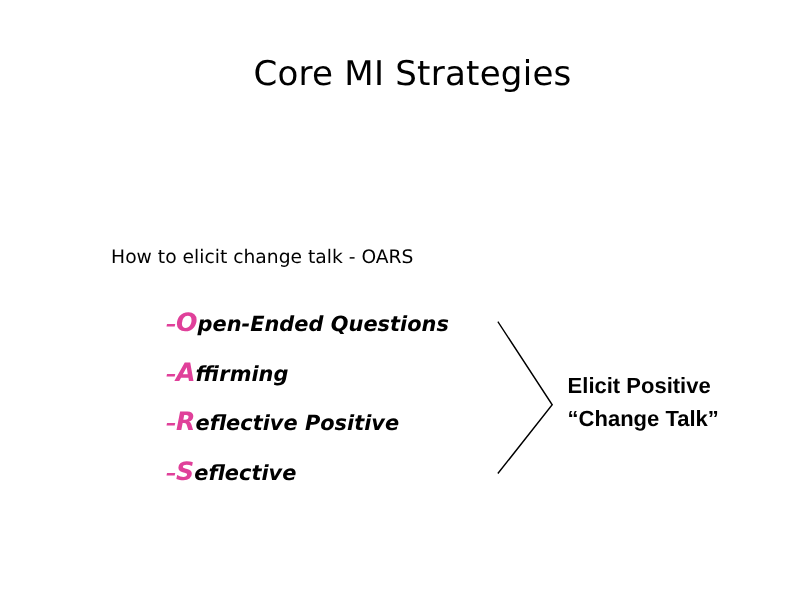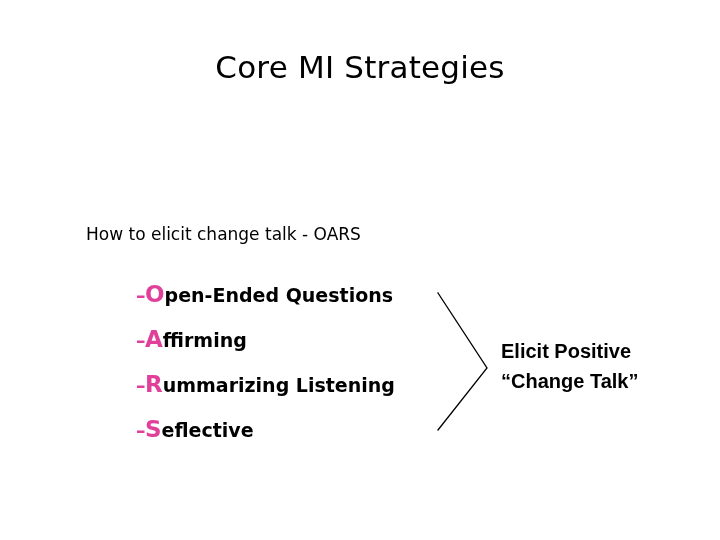--- a/index.html
+++ b/index.html
@@ -15,20 +15,21 @@
     font-family: "Liberation Sans", sans-serif;
     color: #000000;
     -webkit-font-smoothing: antialiased;
   }
 
   #slide {
     position: relative;
     width: 620px;
     height: 540px;
     background: #ffffff;
+    margin-left: 15px;
   }
 
   
   .slide-title {
     position: absolute;
     left: 0;
     top: 48px;
     width: 720px;
     text-align: center;
     font-family: "DejaVu Sans", sans-serif;
@@ -54,20 +55,21 @@
   }
 
   
   .oars-list {
     position: absolute;
     left: 136px;
     top: 281px;
     margin: 0;
     padding: 0;
     list-style: none;
+    font-style: italic;
   }
   .oars-item {
     height: 45px;
     font-family: "DejaVu Sans", sans-serif;
     font-size: 19px;
     font-weight: bold;
     line-height: 26px;
     color: #000000;
     white-space: nowrap;
   }
@@ -120,21 +122,21 @@
   <div class="sub-heading">How to elicit change talk - OARS</div>
 
   <ul class="oars-list">
     <li class="oars-item">
       <span class="oars-dash">–</span><span class="oars-initial">O</span><span class="oars-rest">pen-Ended Questions</span>
     </li>
     <li class="oars-item">
       <span class="oars-dash">–</span><span class="oars-initial">A</span><span class="oars-rest">ffirming</span>
     </li>
     <li class="oars-item">
-      <span class="oars-dash">–</span><span class="oars-initial">R</span><span class="oars-rest">ummarizing Listening</span>
+      <span class="oars-dash">–</span><span class="oars-initial">R</span><span class="oars-rest">eflective Positive</span>
     </li>
     <li class="oars-item">
       <span class="oars-dash">–</span><span class="oars-initial">S</span><span class="oars-rest">eflective</span>
     </li>
   </ul>
 
   <svg class="chevron" viewBox="0 0 80 160">
     <polyline points="18,13 67,88 18,150" fill="none" stroke="#000000" stroke-width="1.3" stroke-linecap="square" stroke-linejoin="miter"></polyline>
   </svg>
 

